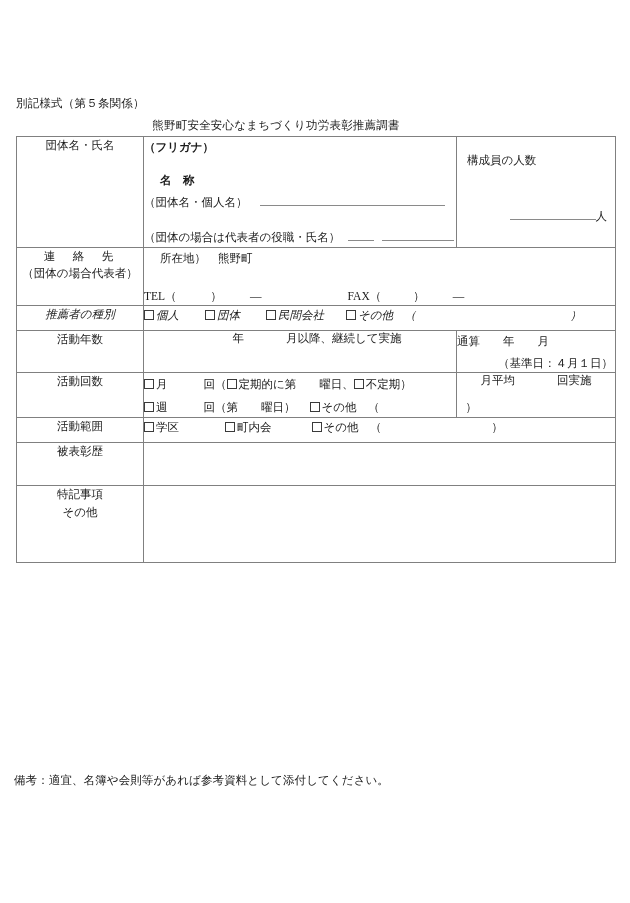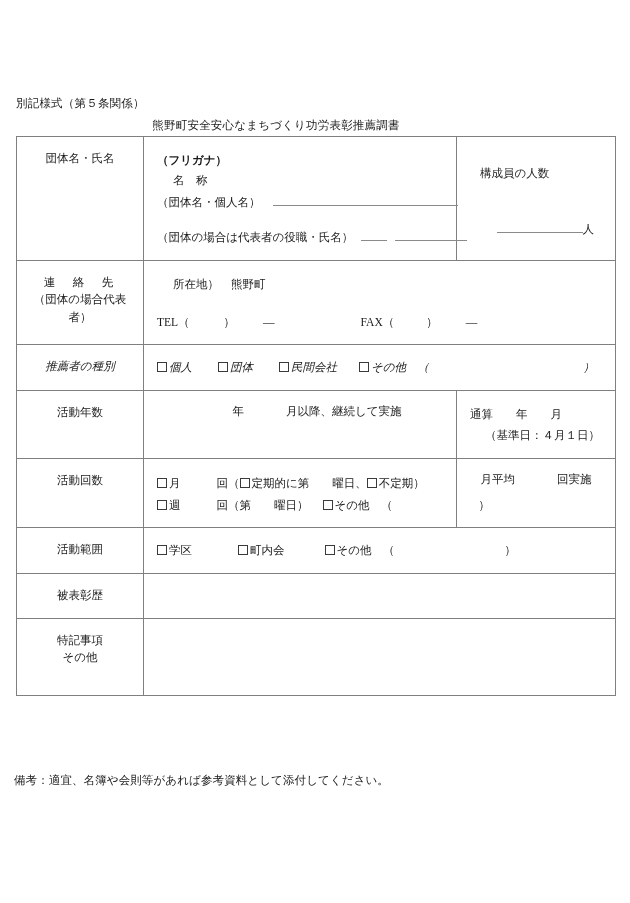--- a/index.html
+++ b/index.html
@@ -47,21 +47,21 @@
     position: absolute;
     left: 16px;
     top: 136px;
     width: 599px;
     border-collapse: collapse;
     table-layout: fixed;
     font-size: 11.5px;
   }
   .form-table td {
     border: 1px solid #808080;
-    padding: 13px;
+    padding: 0;
     vertical-align: top;
     position: relative;
   }
   .lbl {
     text-align: center;
     vertical-align: middle;
     font-size: 11.5px;
     line-height: 1.55;
     padding: 2px 2px;
   }
@@ -128,21 +128,21 @@
       <col style="width:127px">
       <col style="width:313px">
       <col style="width:159px">
     </colgroup>
     <tbody>
 
       <tr class="row-name">
         <td class="lbl">団体名・氏名</td>
         <td class="cellpad">
           <div style="text-align:left; margin-top:1px;font-weight:bold;">（フリガナ）</div>
-          <div class="indent-1" style="margin-top:2px;">名　称</div>
+          <div class="indent-1" style="margin-top:15px;font-weight:bold;">名　称</div>
           <div class="nowrap" style="margin-top:2px;">
             <span>（団体名・個人名）</span><span class="sp" style="width:12px"></span><span class="ul" style="width:185px; height:13px;"></span>
           </div>
           <div class="nowrap" style="margin-top:16px;">
             <span>（団体の場合は代表者の役職・氏名）</span><span class="sp" style="width:8px"></span><span class="ul" style="width:26px; height:13px;"></span><span class="sp" style="width:8px"></span><span class="ul" style="width:72px; height:13px;"></span>
           </div>
         </td>
         <td class="cellpad">
           <div style="margin-top:14px; padding-left:10px;">構成員の人数</div>
           <div class="nowrap" style="margin-top:37px; text-align:right; padding-right:8px;">

